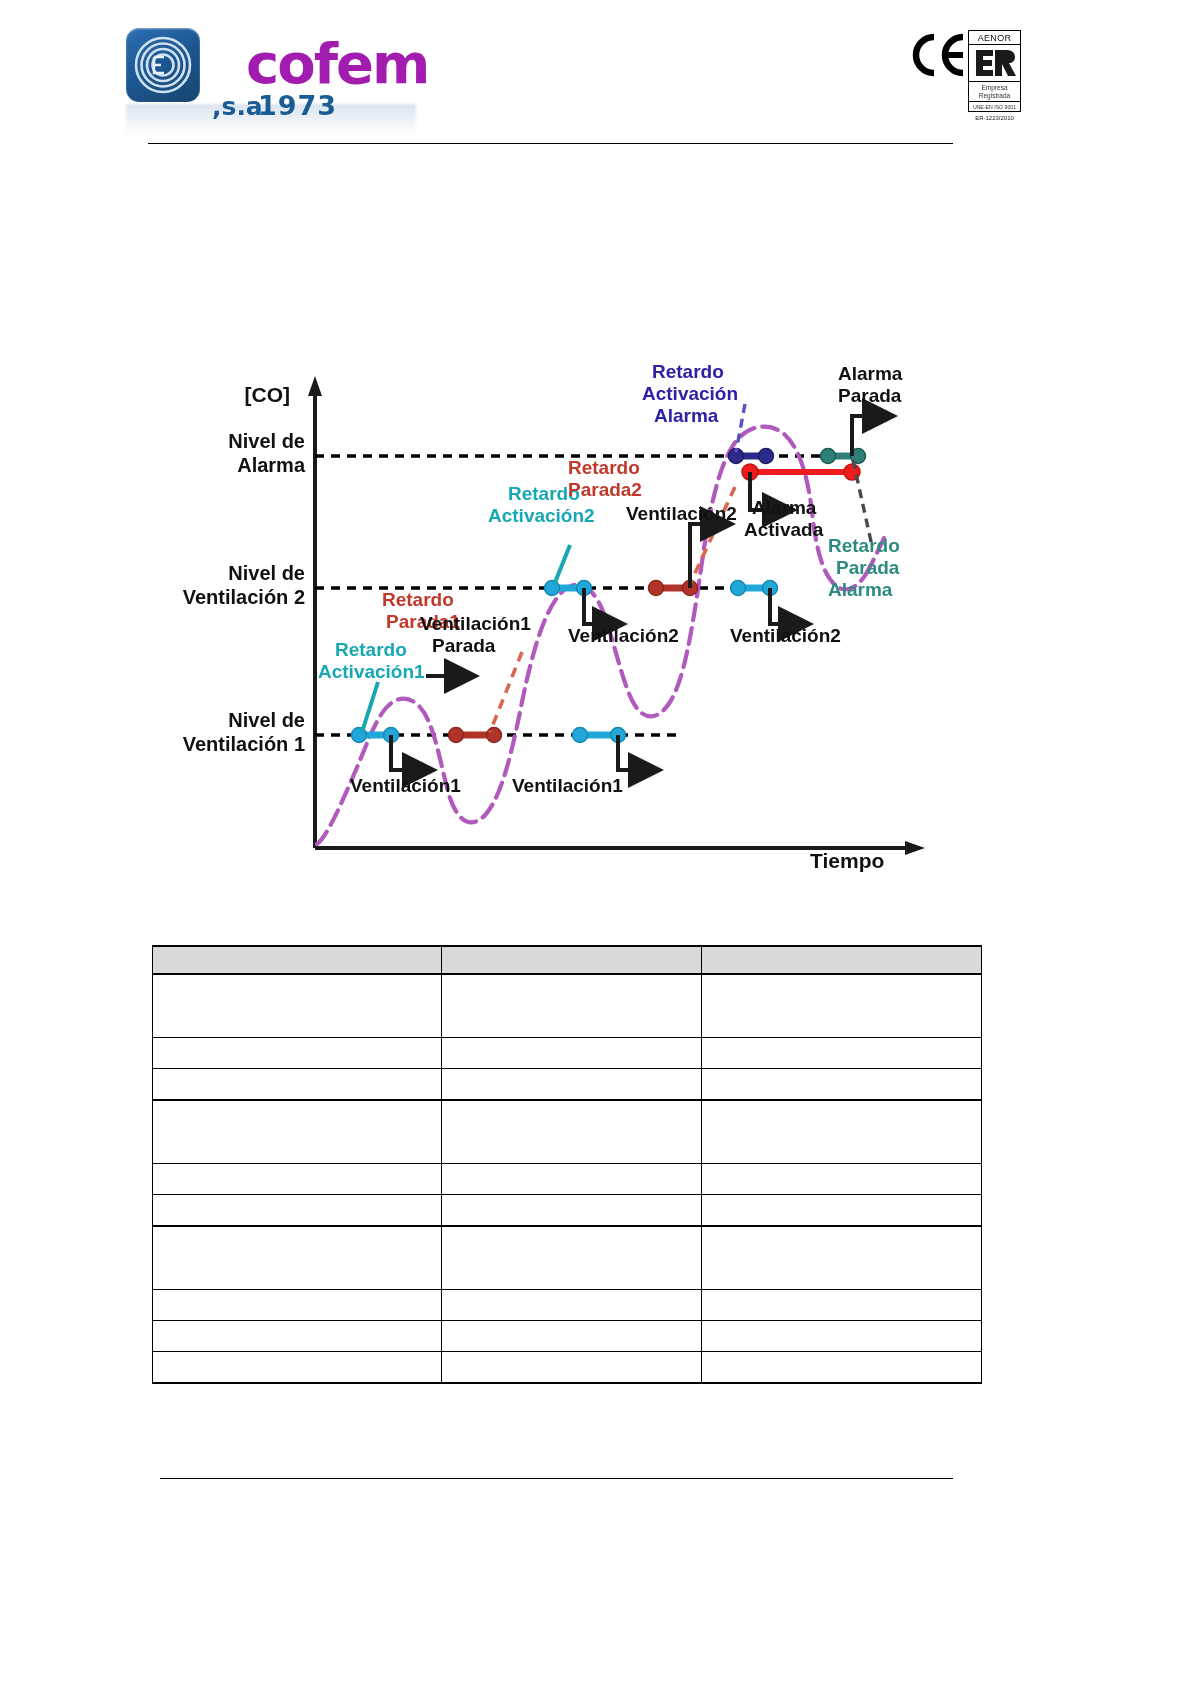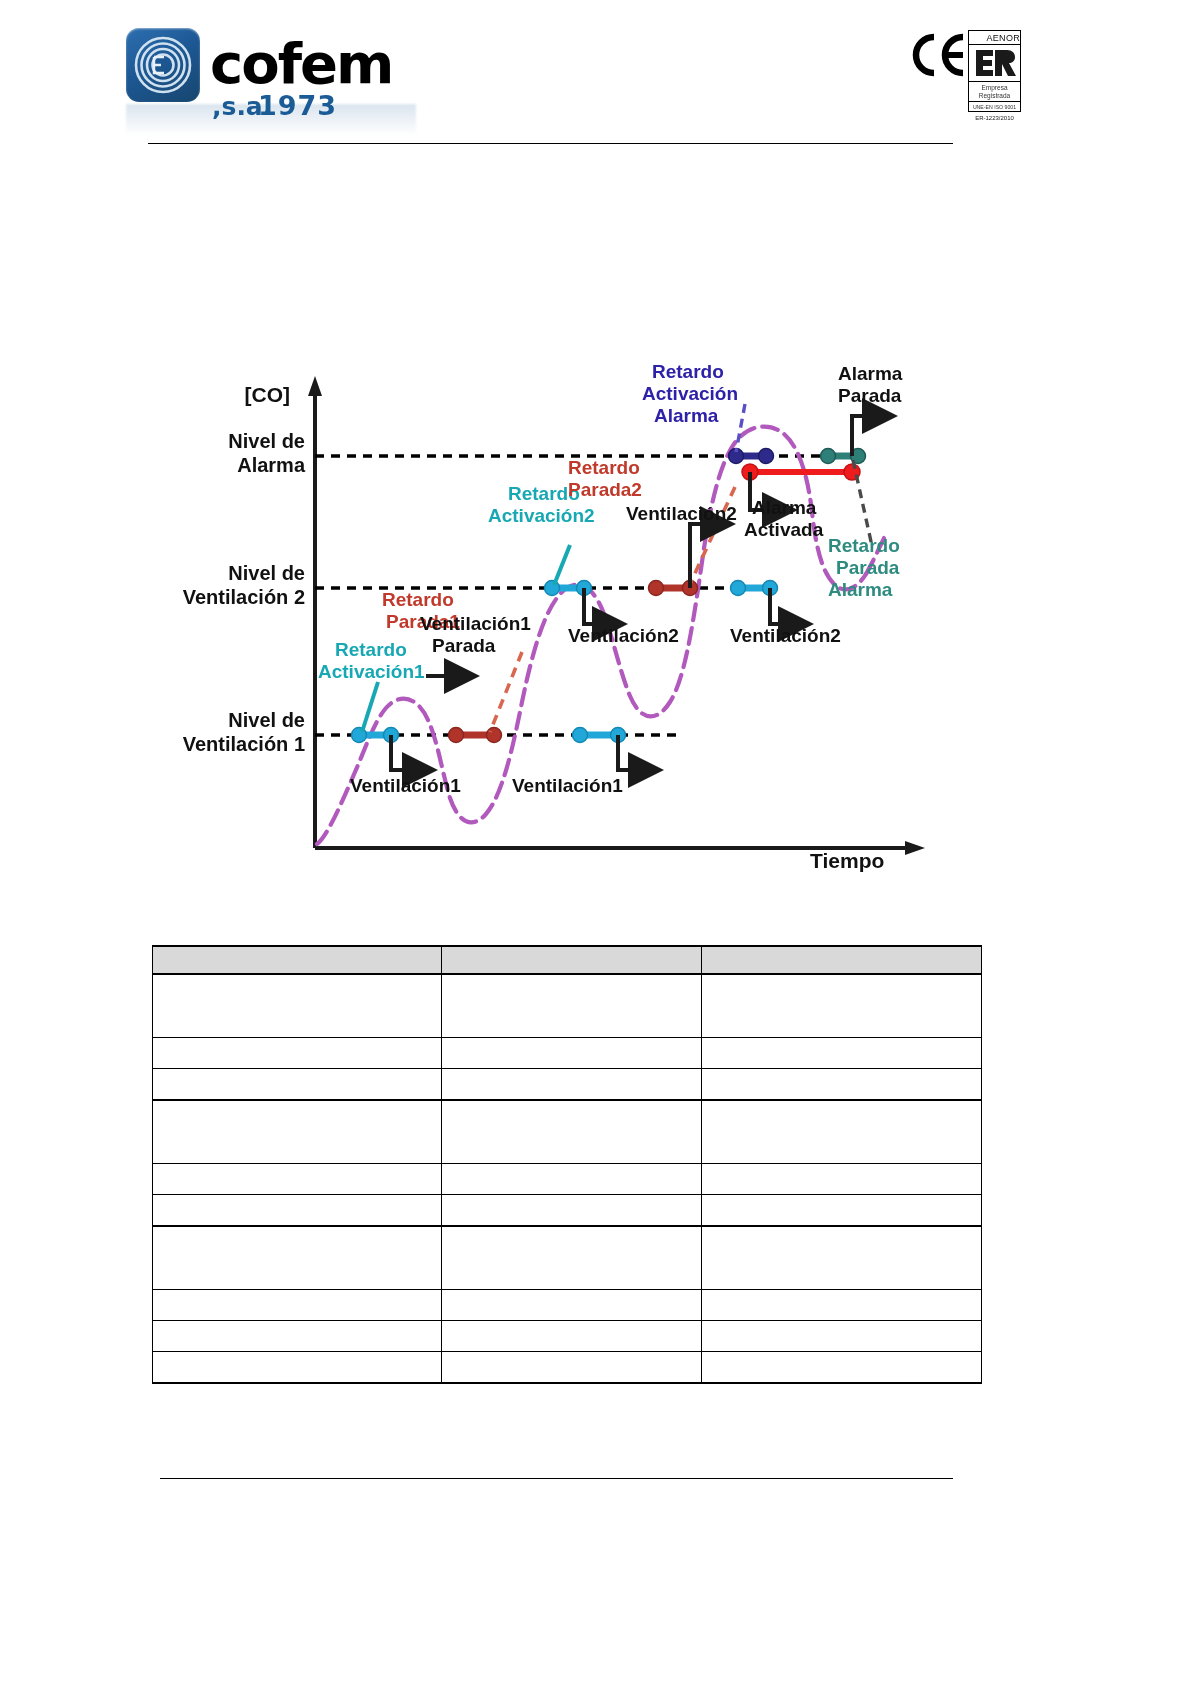--- a/index.html
+++ b/index.html
@@ -16,22 +16,22 @@
   #logo-block{position:absolute;left:126px;top:28px;width:300px;height:92px;}
   #logo-mark{
     position:absolute;left:0;top:0;width:74px;height:74px;border-radius:13px;
     background:linear-gradient(150deg,#2e6fb0 0%,#1d5894 45%,#17466f 100%);
     box-shadow:inset 0 1px 2px rgba(255,255,255,.5);
   }
   #logo-mark svg{position:absolute;left:7px;top:7px;}
   #logo-word{position:absolute;left:84px;top:8px;}
   #logo-word .cofem{
     font-family:"DejaVu Sans", sans-serif;
-    font-size:56px;font-weight:700;color:#000000;letter-spacing:-2px;
-    line-height:56px;display:inline-block;
+    font-size:56px;font-weight:700;color:#a21caf;letter-spacing:-2px;
+    line-height:56px;display:inline-block;margin-left:36px;
   }
   #logo-word .sa{
     font-family:"DejaVu Sans", sans-serif;
     font-size:25px;font-weight:700;color:#1b5c96;
     display:inline-block;vertical-align:baseline;margin-left:2px;
   }
   #logo-year{
     position:absolute;left:132px;top:62px;
     font-family:"DejaVu Sans", sans-serif;
     font-size:27px;font-weight:700;color:#1b5c96;letter-spacing:1px;
@@ -41,21 +41,21 @@
     background:linear-gradient(to bottom,rgba(27,92,150,.16),rgba(27,92,150,0));
     filter:blur(1px);
   }
   
   #ce-mark{position:absolute;left:909px;top:33px;width:56px;height:44px;}
   
   #aenor{position:absolute;left:968px;top:30px;width:53px;height:92px;
          font-family:"Liberation Sans", sans-serif;}
   #aenor .box{border:1px solid #000;width:51px;}
   #aenor .a-title{
-    text-align:right;font-size:9px;letter-spacing:.3px;color:#111;
+    text-align:center;font-size:9px;letter-spacing:.3px;color:#111;
     padding:2px 0 1px 0;border-bottom:1px solid #000;
   }
   #aenor .a-er{height:36px;position:relative;border-bottom:1px solid #000;background:#fff;}
   #aenor .a-er svg{position:absolute;left:4px;top:2px;}
   #aenor .a-emp{
     text-align:center;font-size:6.5px;line-height:7.5px;color:#333;
     padding:2px 0 2px 0;border-bottom:1px solid #000;
   }
   #aenor .a-une{
     text-align:center;font-size:5.2px;color:#333;padding:1.5px 0;

